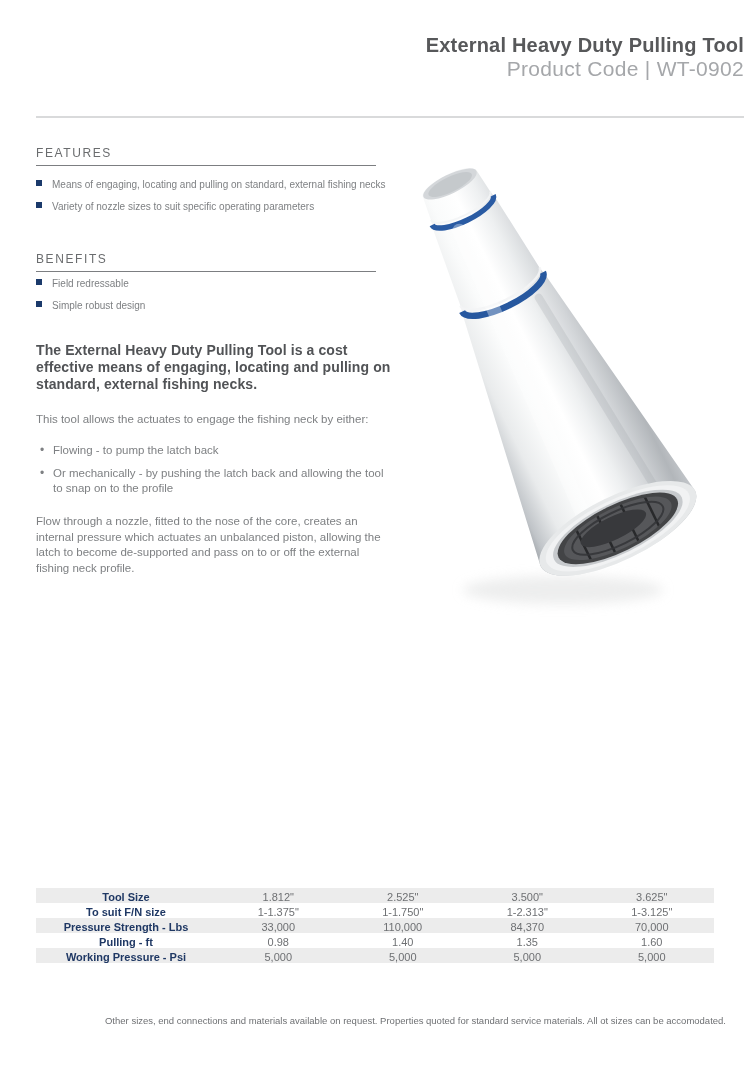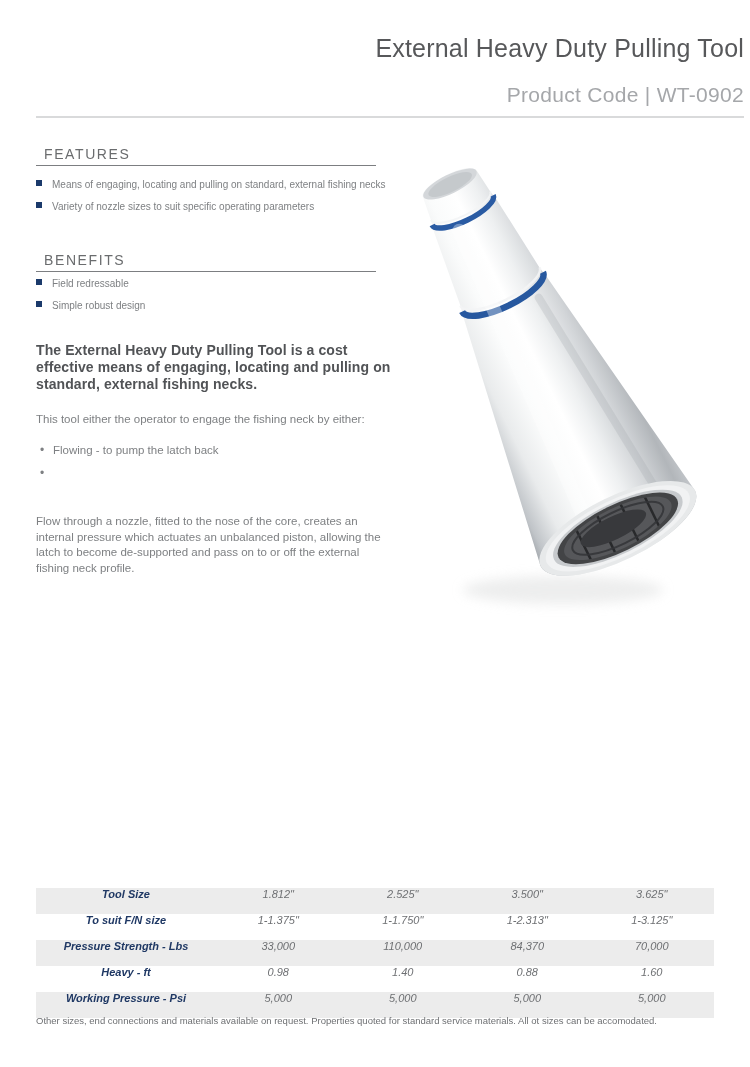--- a/index.html
+++ b/index.html
@@ -3,26 +3,26 @@
 <meta charset="utf-8">
 <style>
   * { margin:0; padding:0; box-sizing:border-box; }
   html,body { background:#ffffff; }
   .page {
     position:relative; width:750px; height:1067px; background:#ffffff;
     font-family:"Liberation Sans", sans-serif; overflow:hidden;
   }
   
   .header { position:absolute; top:34px; right:6px; text-align:right; }
-  .title { font-size:25px; font-weight:normal; color:#57585a; letter-spacing:0.2px; }
-  .subtitle { font-size:21px; color:#a5a7aa; margin-top:20px; letter-spacing:0.3px; }
+  .title { font-size:20px; font-weight:bold; color:#57585a; letter-spacing:0.2px; }
+  .subtitle { font-size:21px; color:#a5a7aa; margin-top:0; letter-spacing:0.3px; }
   .header-rule { position:absolute; top:116px; left:36px; right:6px; height:2px; background:#d9dadb; }
 
   
-  .sec-head { position:absolute; left:44px; font-size:14px; color:#6a6c6e; letter-spacing:1.6px; }
+  .sec-head { position:absolute; left:36px; font-size:12px; color:#6a6c6e; letter-spacing:1.6px; }
   .sec-rule { position:absolute; left:36px; width:340px; height:1px; background:#7c7e81; }
 
   
   .sq-list { position:absolute; left:36px; list-style:none; }
   .sq-list li { position:relative; padding-left:16px; margin-bottom:11px; font-size:10px;
                 color:#7e8083; white-space:nowrap; }
   .sq { position:absolute; left:0; top:1px; width:6px; height:6px; background:#1b3a6b; display:inline-block; }
 
   .dot-list { position:absolute; left:40px; width:350px; list-style:none; }
   .dot-list li { position:relative; padding-left:13px; margin-bottom:7px; font-size:11.5px;
@@ -34,28 +34,28 @@
                 font-weight:bold; line-height:17px; color:#515356; letter-spacing:0.1px; }
   .lead-text  { position:absolute; left:36px; top:413px; width:360px; font-size:11.5px; color:#7e8083; }
   .detail-text{ position:absolute; left:36px; top:514px; width:358px; font-size:11.5px;
                 line-height:15.5px; color:#7e8083; }
 
   
   .product-img { position:absolute; left:388px; top:148px; width:358px; height:485px; }
 
   
   .spec-table { position:absolute; left:36px; top:888px; width:678px; }
-  .t-row { display:flex; height:26px; align-items:flex-start;font-style:italic; }
+  .t-row { display:flex; height:15px; align-items:flex-end; }
   .t-row:nth-child(odd) { background:#ececec; }
   .t-row:nth-child(even){ background:#ffffff; }
   .t-label { width:180px; text-align:center; font-size:11px; font-weight:bold; color:#1f3864; }
   .t-cell  { width:124.5px; text-align:center; font-size:11px; color:#6e7073; }
 
   
-  .footer-note { position:absolute; left:36px; top:1015px; width:690px; font-size:9.5px; color:#6e7073; }
+  .footer-note { position:absolute; left:36px; top:1015px; width:690px; font-size:9.5px; color:#6e7073;text-align:right; }
 </style>
 </head>
 <body>
 
 <div class="page">
 
   <div class="header">
     <div class="title">External Heavy Duty Pulling Tool</div>
     <div class="subtitle">Product Code | WT-0902</div>
   </div>
@@ -69,24 +69,24 @@
   </ul>
 
   <div class="sec-head" style="top:252px;">BENEFITS</div>
   <div class="sec-rule" style="top:271px;"></div>
   <ul class="sq-list" style="top:278px;">
     <li><span class="sq"></span><span>Field redressable</span></li>
     <li><span class="sq"></span><span>Simple robust design</span></li>
   </ul>
 
   <div class="intro-bold">The External Heavy Duty Pulling Tool is a cost effective means of engaging, locating and pulling on standard, external fishing necks.</div>
-  <div class="lead-text">This tool either the operator to engage the fishing neck by either:</div>
+  <div class="lead-text">This tool allows the actuates to engage the fishing neck by either:</div>
   <ul class="dot-list" style="top:443px;">
     <li><span class="dot">•</span><span>Flowing - to pump the latch back</span></li>
-    <li><span class="dot">•</span></li>
+    <li><span class="dot">•</span><span>Or mechanically - by pushing the latch back and allowing the tool to snap on to the profile</span></li>
   </ul>
   <div class="detail-text">Flow through a nozzle, fitted to the nose of the core, creates an internal pressure which actuates an unbalanced piston, allowing the latch to become de-supported and pass on to or off the external fishing neck profile.</div>
 
   <svg class="product-img" viewBox="0 0 358 485" aria-hidden="true">
     <defs>
       <linearGradient id="metal" x1="-90" y1="0" x2="90" y2="0" gradientUnits="userSpaceOnUse">
         <stop offset="0" stop-color="#979ca1"></stop>
         <stop offset="0.07" stop-color="#c0c4c8"></stop>
         <stop offset="0.20" stop-color="#e9ebec"></stop>
         <stop offset="0.36" stop-color="#fafbfb"></stop>
@@ -157,24 +157,24 @@
       <div class="t-cell">1-3.125"</div>
     </div>
     <div class="t-row">
       <div class="t-label">Pressure Strength - Lbs</div>
       <div class="t-cell">33,000</div>
       <div class="t-cell">110,000</div>
       <div class="t-cell">84,370</div>
       <div class="t-cell">70,000</div>
     </div>
     <div class="t-row">
-      <div class="t-label">Heavy - ft</div>
+      <div class="t-label">Pulling - ft</div>
       <div class="t-cell">0.98</div>
       <div class="t-cell">1.40</div>
-      <div class="t-cell">0.88</div>
+      <div class="t-cell">1.35</div>
       <div class="t-cell">1.60</div>
     </div>
     <div class="t-row">
       <div class="t-label">Working Pressure - Psi</div>
       <div class="t-cell">5,000</div>
       <div class="t-cell">5,000</div>
       <div class="t-cell">5,000</div>
       <div class="t-cell">5,000</div>
     </div>
   </div>

